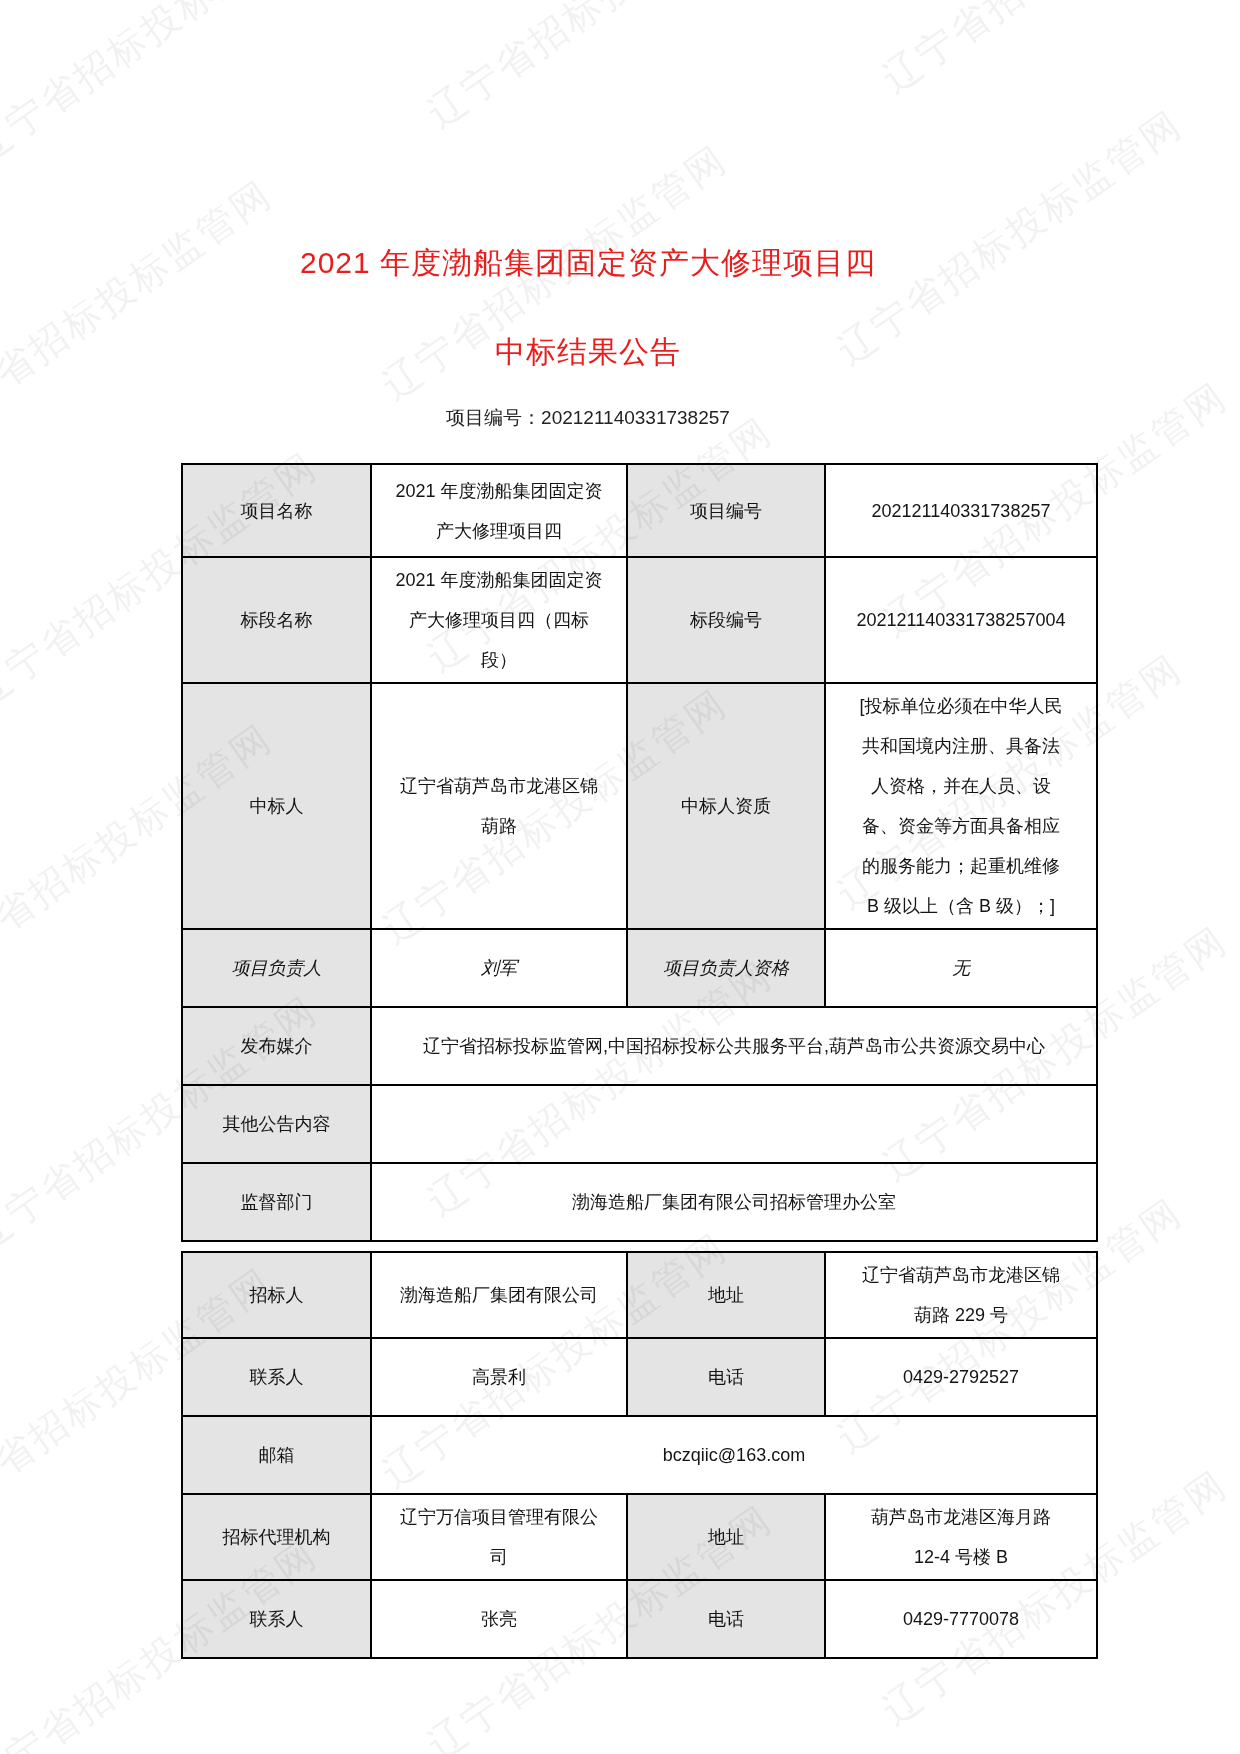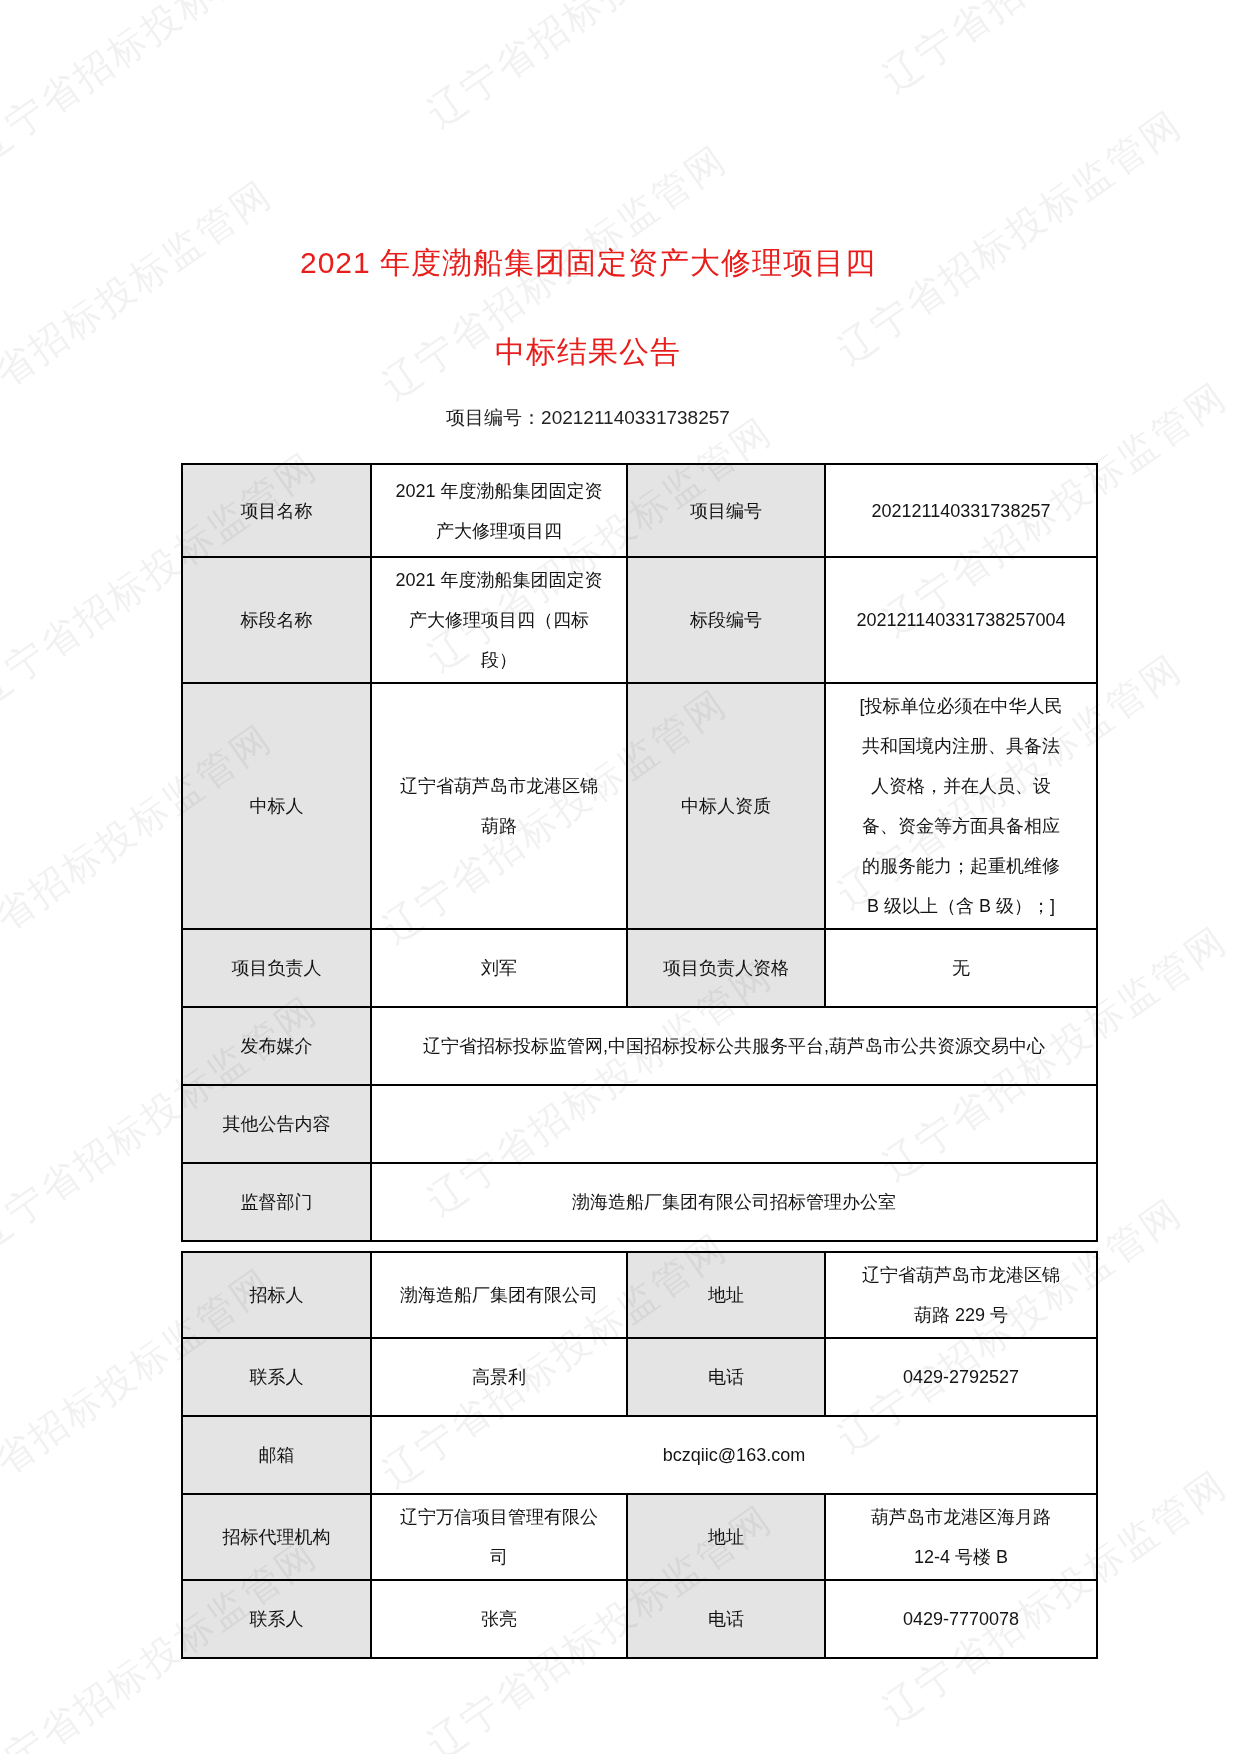--- a/index.html
+++ b/index.html
@@ -51,21 +51,21 @@
   }
   td.label{background:#e4e4e4;padding:18px 8px;}
   td.value{background:#ffffff;padding:2px 10px;}
   
   table.ann td:nth-child(2).value{padding:2px 21px;}
   table.ann td:nth-child(4).value{padding:2px 30px;}
   
   #table-main tr:nth-child(1){height:93px;}
   #table-main tr:nth-child(2){height:95px;}
   #table-main tr:nth-child(3){height:244px;}
-  #table-main tr:nth-child(4){height:58px;}
+  #table-main tr:nth-child(4){height:58px;font-style:italic;}
   #table-main tr:nth-child(5){height:62px;}
   #table-main tr:nth-child(6){height:54px;}
   #table-main tr:nth-child(7){height:66px;}
   #table-main tr:nth-child(8){height:56px;}
   
   #table-contact{margin-top:9px;}
   #table-contact tr:nth-child(1){height:86px;}
   #table-contact tr:nth-child(2){height:59px;}
   #table-contact tr:nth-child(3){height:50px;}
   #table-contact tr:nth-child(4){height:81px;}

